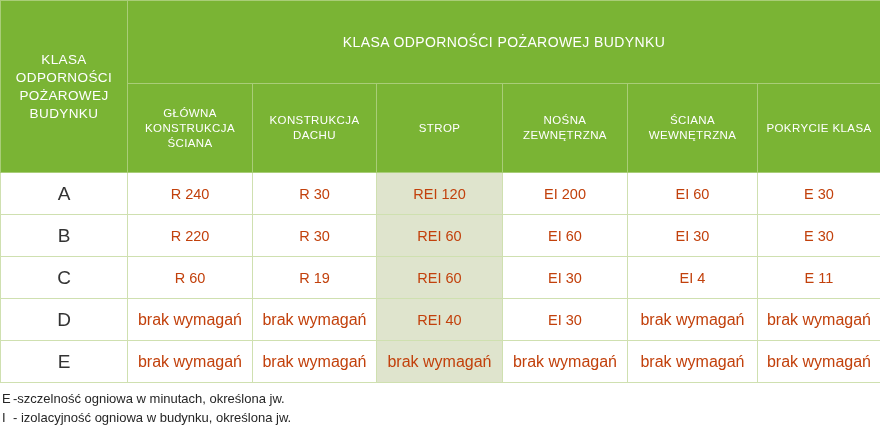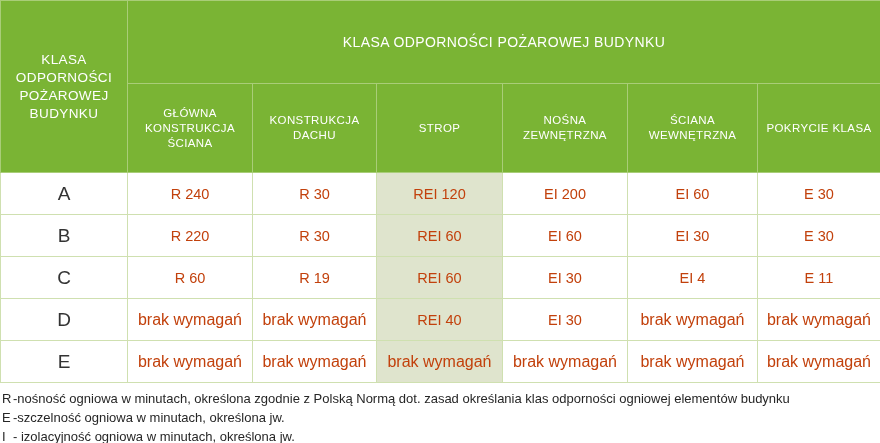--- a/index.html
+++ b/index.html
@@ -175,23 +175,20 @@
         <td class="hl value-none">brak wymagań</td>
         <td class="value-none">brak wymagań</td>
         <td class="value-none">brak wymagań</td>
         <td class="value-none">brak wymagań</td>
       </tr>
     </tbody>
   </table>
 
   <div class="notes">
     <div class="note-line">
-      <span class="sym">R</span><span>-nośność ogniowa w minutach, określona zgodnie z Polską Normą dot. zasad określania klas odporności ogniowej elementów budynku</span>
-    </div>
-    <div class="note-line">
       <span class="sym">E</span><span>-szczelność ogniowa w minutach, określona jw.</span>
     </div>
     <div class="note-line">
-      <span class="sym">I</span><span>- izolacyjność ogniowa w minutach, określona jw.</span>
+      <span class="sym">I</span><span>- izolacyjność ogniowa w budynku, określona jw.</span>
     </div>
   </div>
 
 </div>
 
 </body></html>

